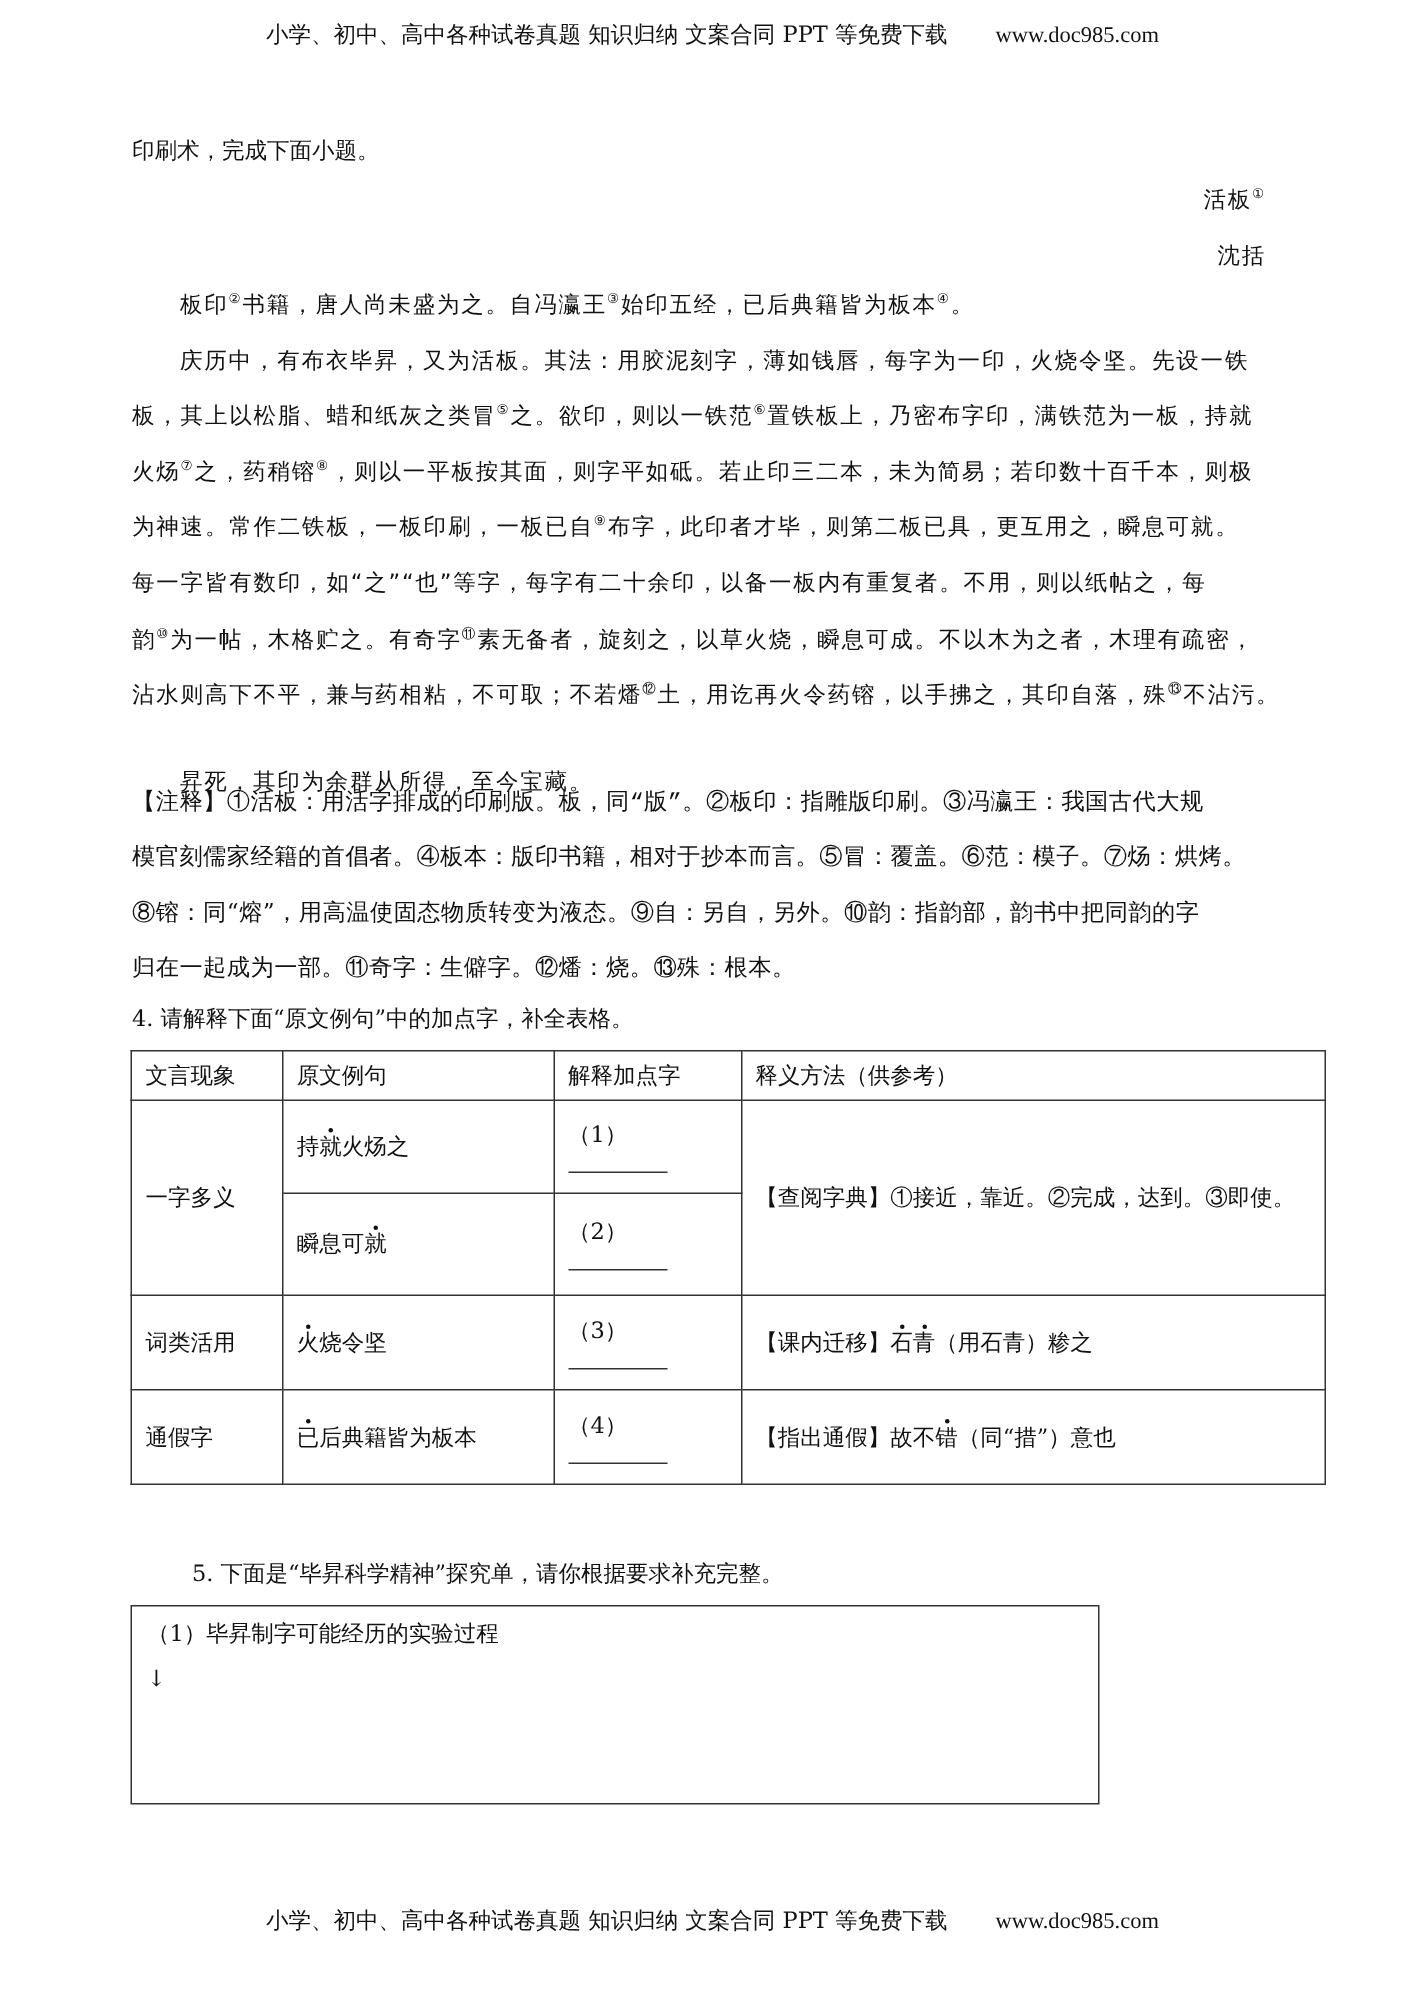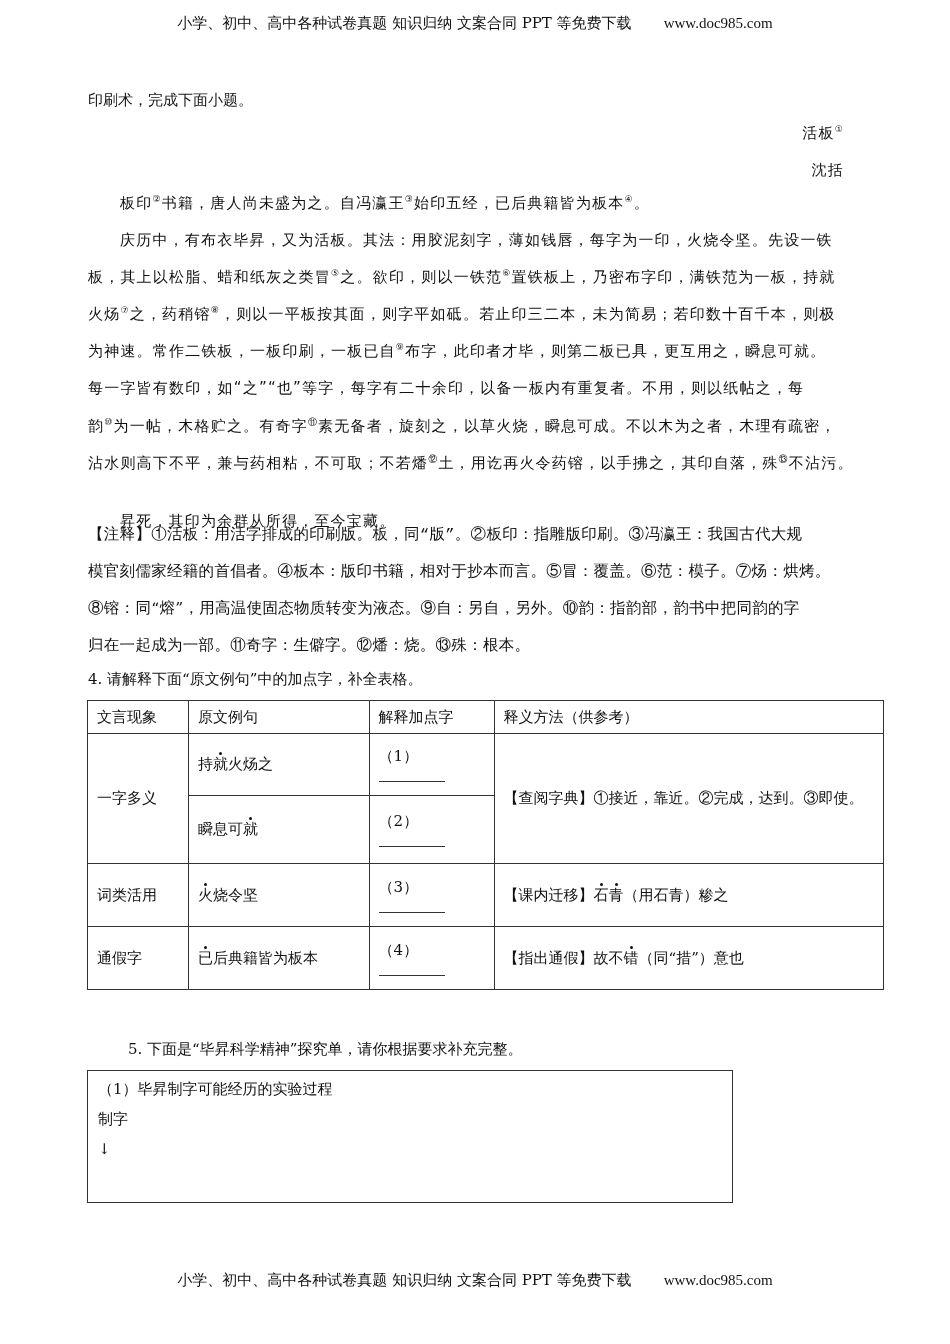--- a/index.html
+++ b/index.html
@@ -111,19 +111,18 @@
         </td>
     <td><span>【指出通假】故不</span><span class="dot">错</span><span>（同“措”）意也</span></td>
   </tr>
 </tbody>
   </table>
 
 <div class="line" style="top:1040px;margin-left:40px;">5. 下面是“毕昇科学精神”探究单，请你根据要求补充完整。</div>
 
 <div class="box5">
   <div>（1）毕昇制字可能经历的实验过程</div>
-  <div>制字</div>
   <div>↓</div>
 </div>
 
 <div class="hdr" style="top:1271px;">
   <span>小学、初中、高中各种试卷真题  知识归纳  文案合同  PPT 等免费下载</span><span class="url">www.doc985.com</span>
 </div>
 
 </body></html>

